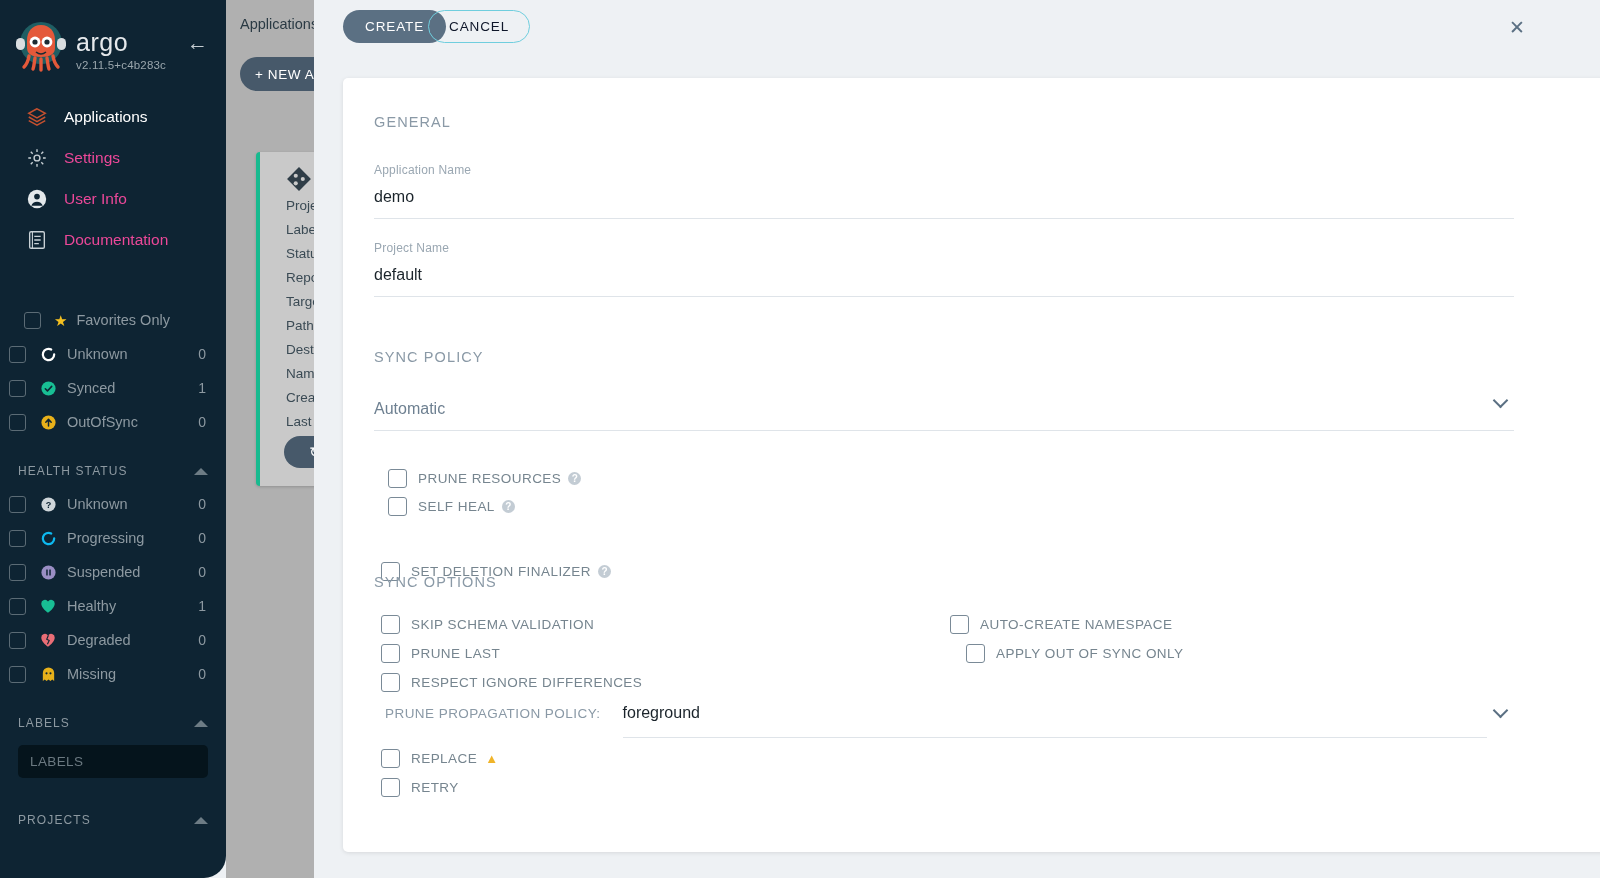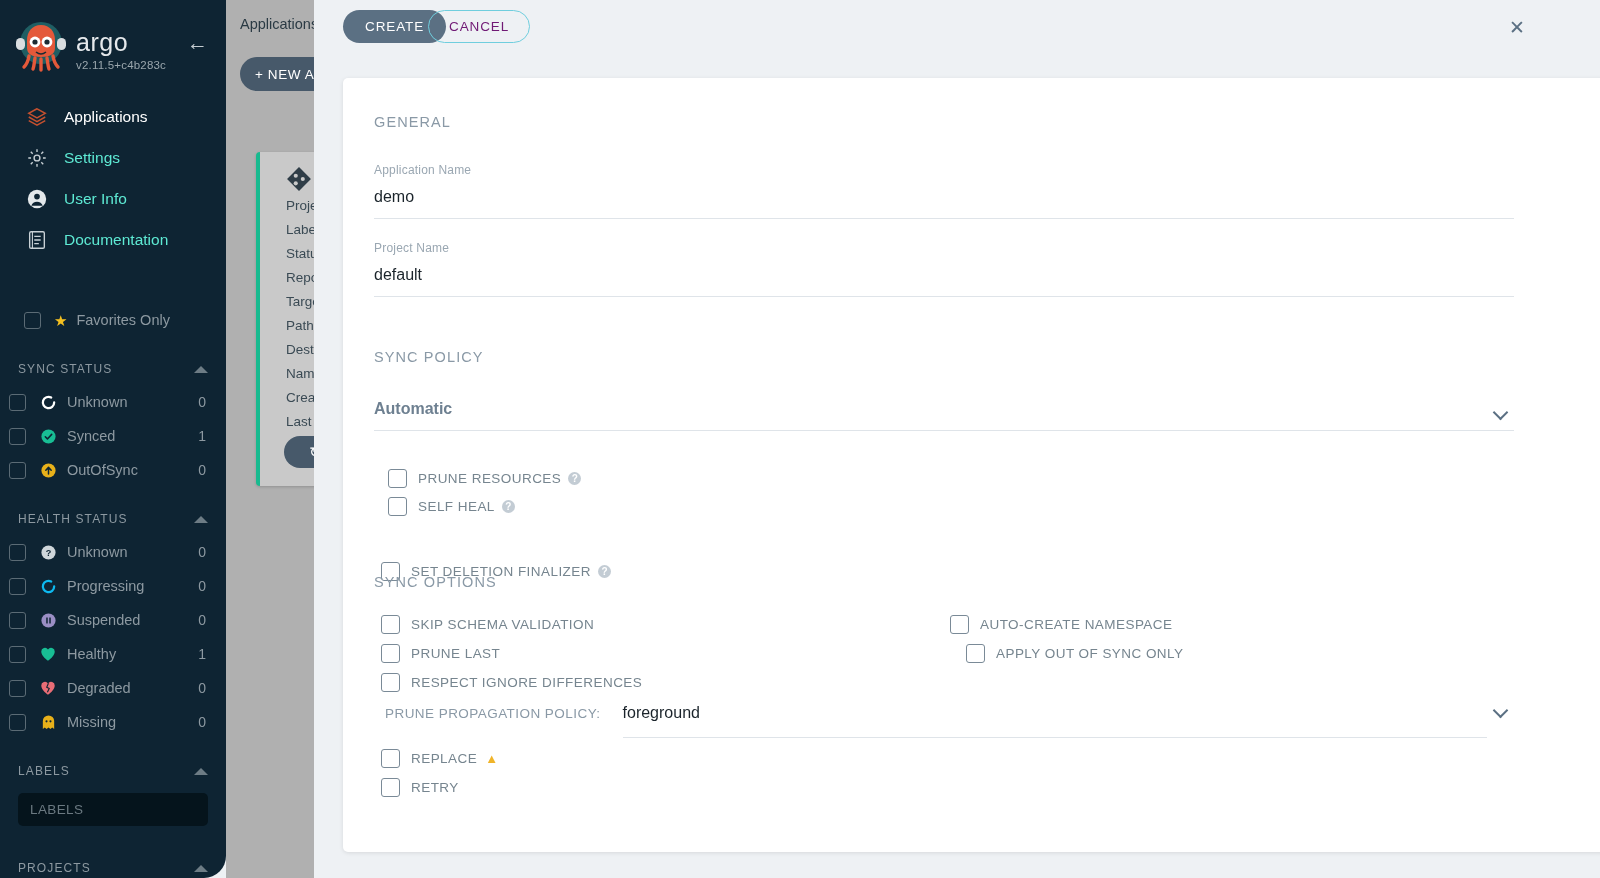--- a/index.html
+++ b/index.html
@@ -19,21 +19,21 @@
   .sb-head { display: flex; align-items: flex-start; padding: 16px 14px 0 14px; }
   .sb-logo { width: 54px; height: 58px; flex: 0 0 54px; position: relative; }
   .sb-brand { margin-left: 8px; padding-top: 12px; flex: 1; }
   .brand-word { font-size: 25px; color: #e6e9ec; letter-spacing: .5px; font-weight: 400; }
   .brand-ver { font-size: 11.5px; color: #9aa6ad; margin-top: 2px; letter-spacing: .2px; }
   .sb-collapse { color: #c4ccd1; font-size: 21px; padding-top: 16px; padding-right: 4px; cursor: pointer; line-height: 1; }
 
   .nav { margin-top: 22px; }
   .nav-item { display: flex; align-items: center; height: 41px; padding-left: 22px; cursor: pointer; }
   .nav-ico { width: 30px; flex: 0 0 30px; display: flex; align-items: center; justify-content: center; }
-  .nav-label { margin-left: 12px; font-size: 15.5px; color: #5eead4; }
+  .nav-label { margin-left: 12px; font-size: 15.5px; color: #ec4899; }
   .nav-item.active .nav-label { color: #ffffff; }
 
   .sb-divider { height: 1px; background: transparent; margin-top: 24px; }
 
   .fav-row { display: flex; align-items: center; padding: 0 0 0 24px; height: 34px; margin-top: 18px; cursor: pointer; }
   .cb-dark {
     width: 17px; height: 17px; flex: 0 0 17px;
     border: 1.5px solid #5b6b75; border-radius: 3px; background: transparent;
   }
   .fav-star { margin-left: 13px; font-size: 15px; color: #f4c020; line-height: 1; }
@@ -93,21 +93,21 @@
   .modal-top { position: absolute; left: 314px; top: 0; width: 1286px; height: 52px; background: #eef1f4; z-index: 10; }
   .modal-body { position: absolute; left: 314px; top: 52px; width: 1286px; height: 826px; background: #eef1f4; z-index: 10; }
 
   .btn-create {
     position: absolute; left: 29px; top: 10px; height: 33px; padding: 0 22px;
     background: #5b7083; color: #fff; border: none; border-radius: 17px;
     font-size: 13.5px; letter-spacing: .9px; cursor: pointer; font-family: inherit;
   }
   .btn-cancel {
     position: absolute; left: 114px; top: 10px; height: 33px; padding: 0 20px;
-    background: transparent; color: #701a75; border: 1.5px solid #6fcede; border-radius: 17px;
+    background: transparent; color: #0f172a; border: 1.5px solid #6fcede; border-radius: 17px;
     font-size: 13.5px; letter-spacing: .9px; cursor: pointer; font-family: inherit;
   }
   .btn-close {
     position: absolute; right: 70px; top: 14px; width: 26px; height: 26px;
     display: flex; align-items: center; justify-content: center;
     color: #5b7083; font-size: 19px; cursor: pointer; line-height: 1;
   }
 
   .card {
     position: absolute; left: 29px; top: 26px; width: 1451px; height: 774px;
@@ -243,24 +243,20 @@
     </div>
 
     <div class="sb-divider"></div>
 
     <div class="fav-row">
       <span class="cb-dark"></span>
       <span class="fav-star">★</span>
       <span class="fav-txt">Favorites Only</span>
     </div>
 
-    <div class="sec-head">
-      <span class="sec-title">SYNC STATUS</span>
-      <span class="caret-up"></span>
-    </div>
     <div class="filt-row">
       <span class="cb-dark"></span>
       <span class="filt-ico">
         <svg width="17" height="17" viewBox="0 0 24 24" fill="none" stroke="#ffffff" stroke-width="3.2" stroke-linecap="round">
             <path d="M20 12a8 8 0 1 1-4.2-7"></path>
           </svg>
       </span>
       <span class="filt-label">Unknown</span>
       <span class="filt-count">0</span>
     </div>
@@ -392,21 +388,21 @@
 
       <div style="position:absolute; left:31px; top:163px; width:1140px;">
         <div class="fld-label">Project Name</div>
         <div class="fld-value">default</div>
         <div class="fld-line"></div>
       </div>
 
       <div style="position:absolute; left:31px; top:271px;" class="sect-title">SYNC POLICY</div>
 
       <div style="position:absolute; left:31px; top:322px; width:1140px;">
-        <div style="display:flex; align-items:flex-end; justify-content:space-between;font-weight:bold;">
+        <div style="display:flex; align-items:flex-start; justify-content:space-between;">
           <span class="drop-val">Automatic</span>
           <span class="chev" style="margin-right:8px; margin-top:-5px;"></span>
         </div>
         <div class="fld-line"></div>
       </div>
 
       <div style="position:absolute; left:45px; top:386px;">
         <div class="cb-row">
           <span class="cb"></span>
           <span class="cb-txt">PRUNE RESOURCES</span>

